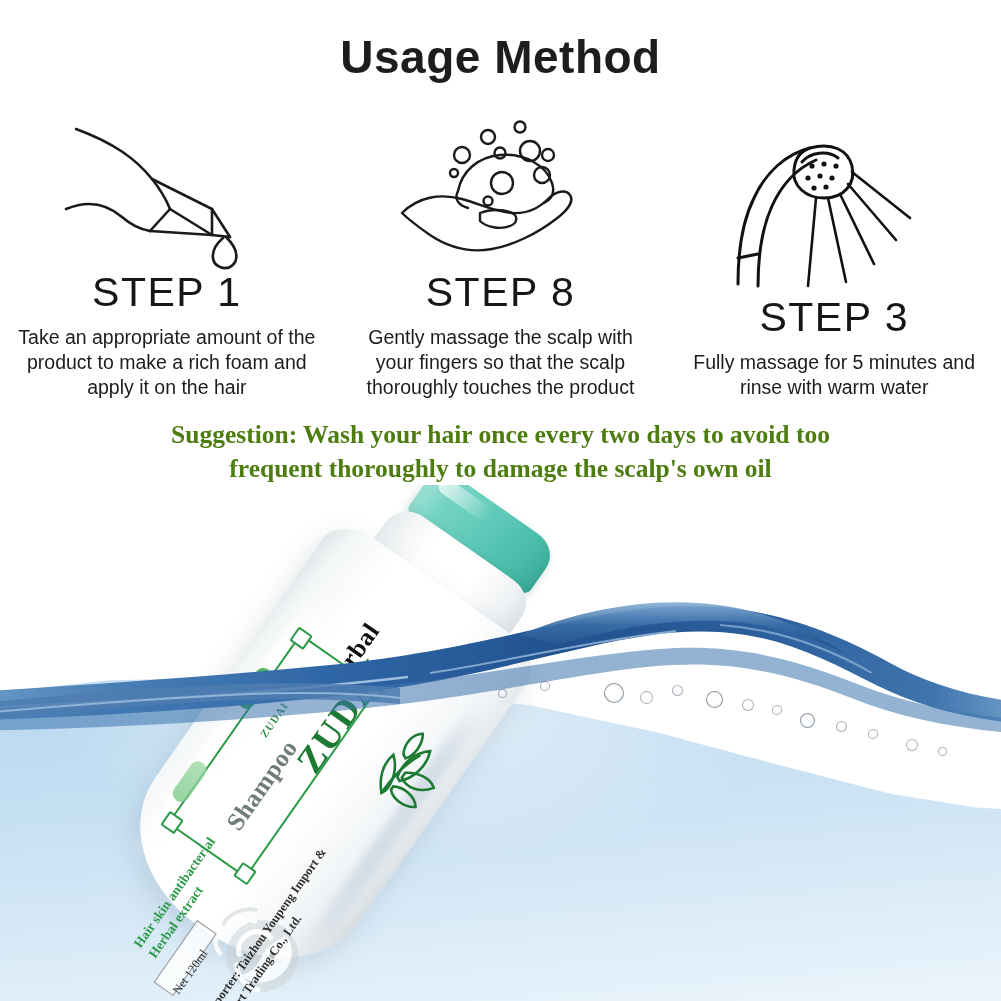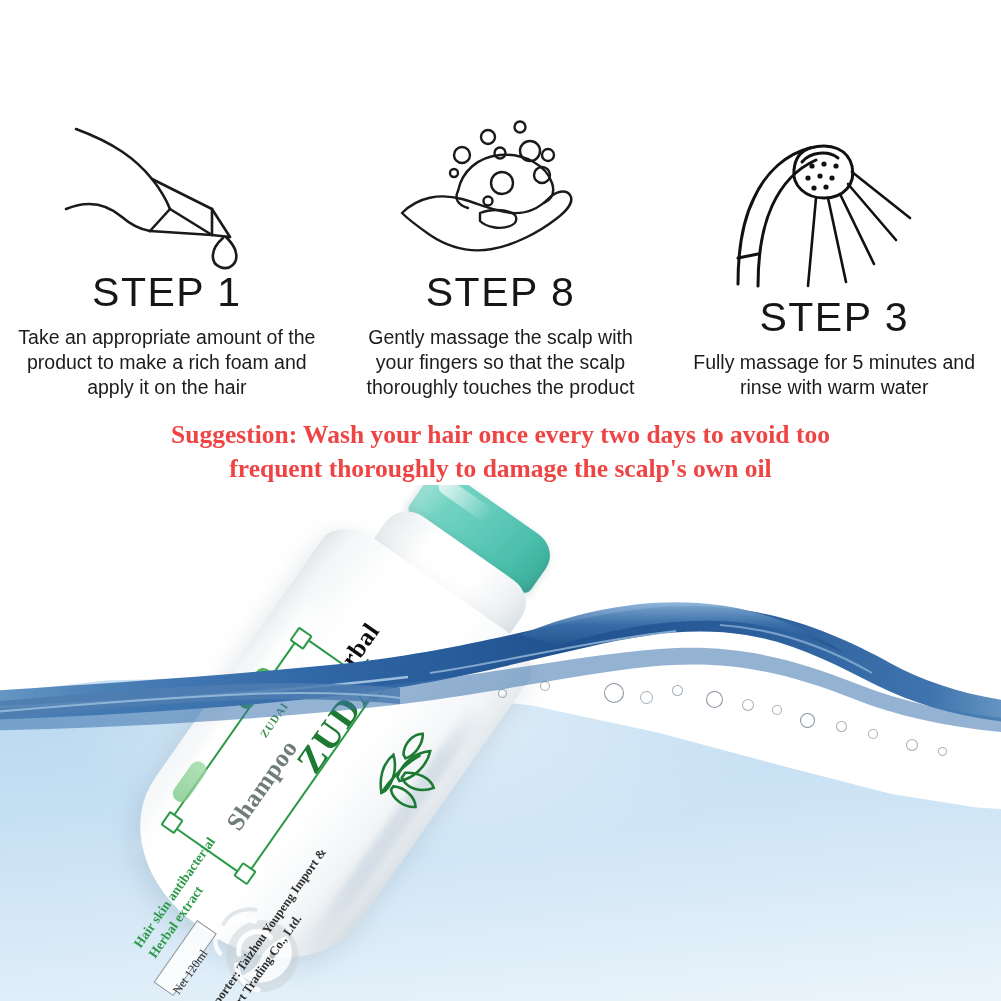--- a/index.html
+++ b/index.html
@@ -79,21 +79,21 @@
   #suggestion {
     position: absolute;
     top: 418px;
     left: 0;
     width: 1001px;
     text-align: center;
     font-family: "Liberation Serif", serif;
     font-weight: bold;
     font-size: 25.5px;
     line-height: 1.34;
-    color: #ef4444;
+    color: #4d7c0f;
   }
 
   
   #photo {
     position: absolute;
     left: 0;
     top: 485px;
     width: 1001px;
     height: 516px;
     overflow: hidden;
@@ -338,20 +338,21 @@
     background: radial-gradient(circle at 34% 30%, rgba(255,255,255,0.85) 0%, rgba(255,255,255,0.18) 46%, rgba(150,180,205,0.10) 100%);
   }
   .bubble.sm { border-width: 1.1px; }
   .bubble.tiny { border-width: 0.9px; border-color: rgba(40,60,80,0.40); }
 </style>
 </head>
 <body>
 
 <div id="page">
 
+  <div id="title">Usage Method</div>
 
   <div id="steps">
 
     <div class="step-col">
       <div class="step-icon">
         <svg width="210" height="150" viewBox="0 0 210 150" fill="none" stroke="#1a1a1a" stroke-width="2.6" stroke-linecap="round" stroke-linejoin="round">
           <path d="M14 16 C52 30, 74 46, 90 66 C98 76, 104 86, 108 96"></path>
           <path d="M4 96 C28 86, 46 92, 60 104 C68 111, 76 116, 88 118"></path>
           <path d="M90 66 L150 96"></path>
           <path d="M108 96 L150 122"></path>

